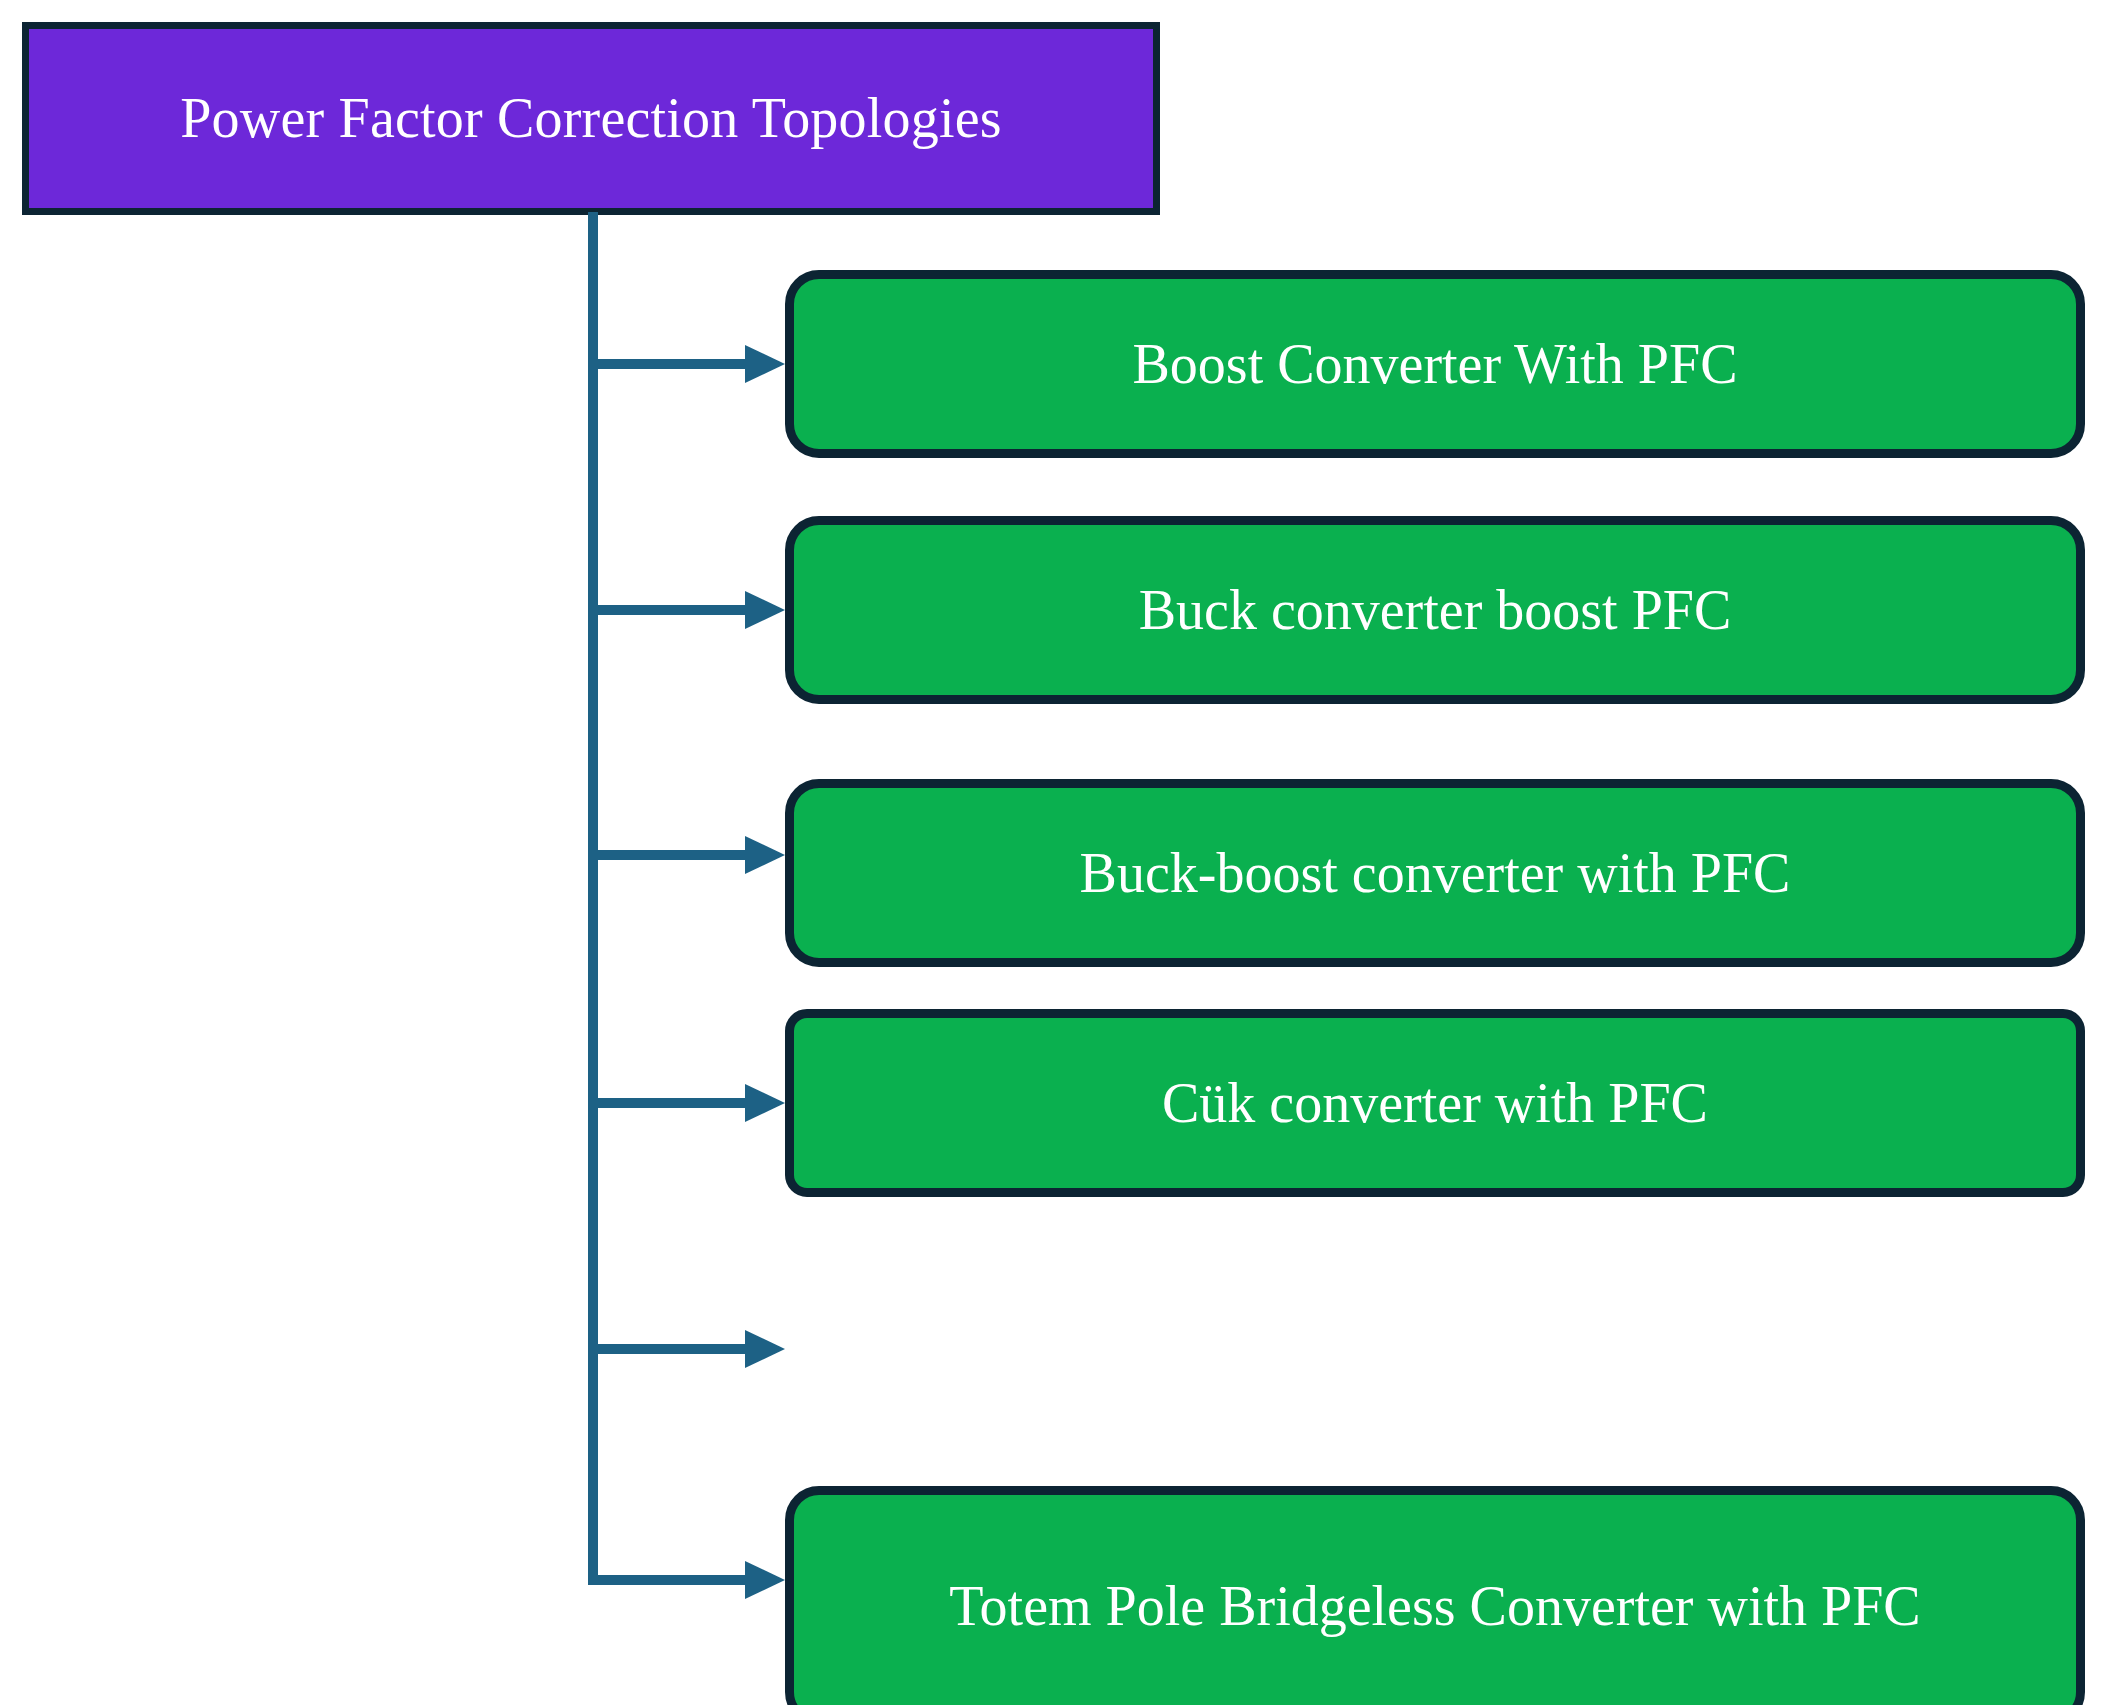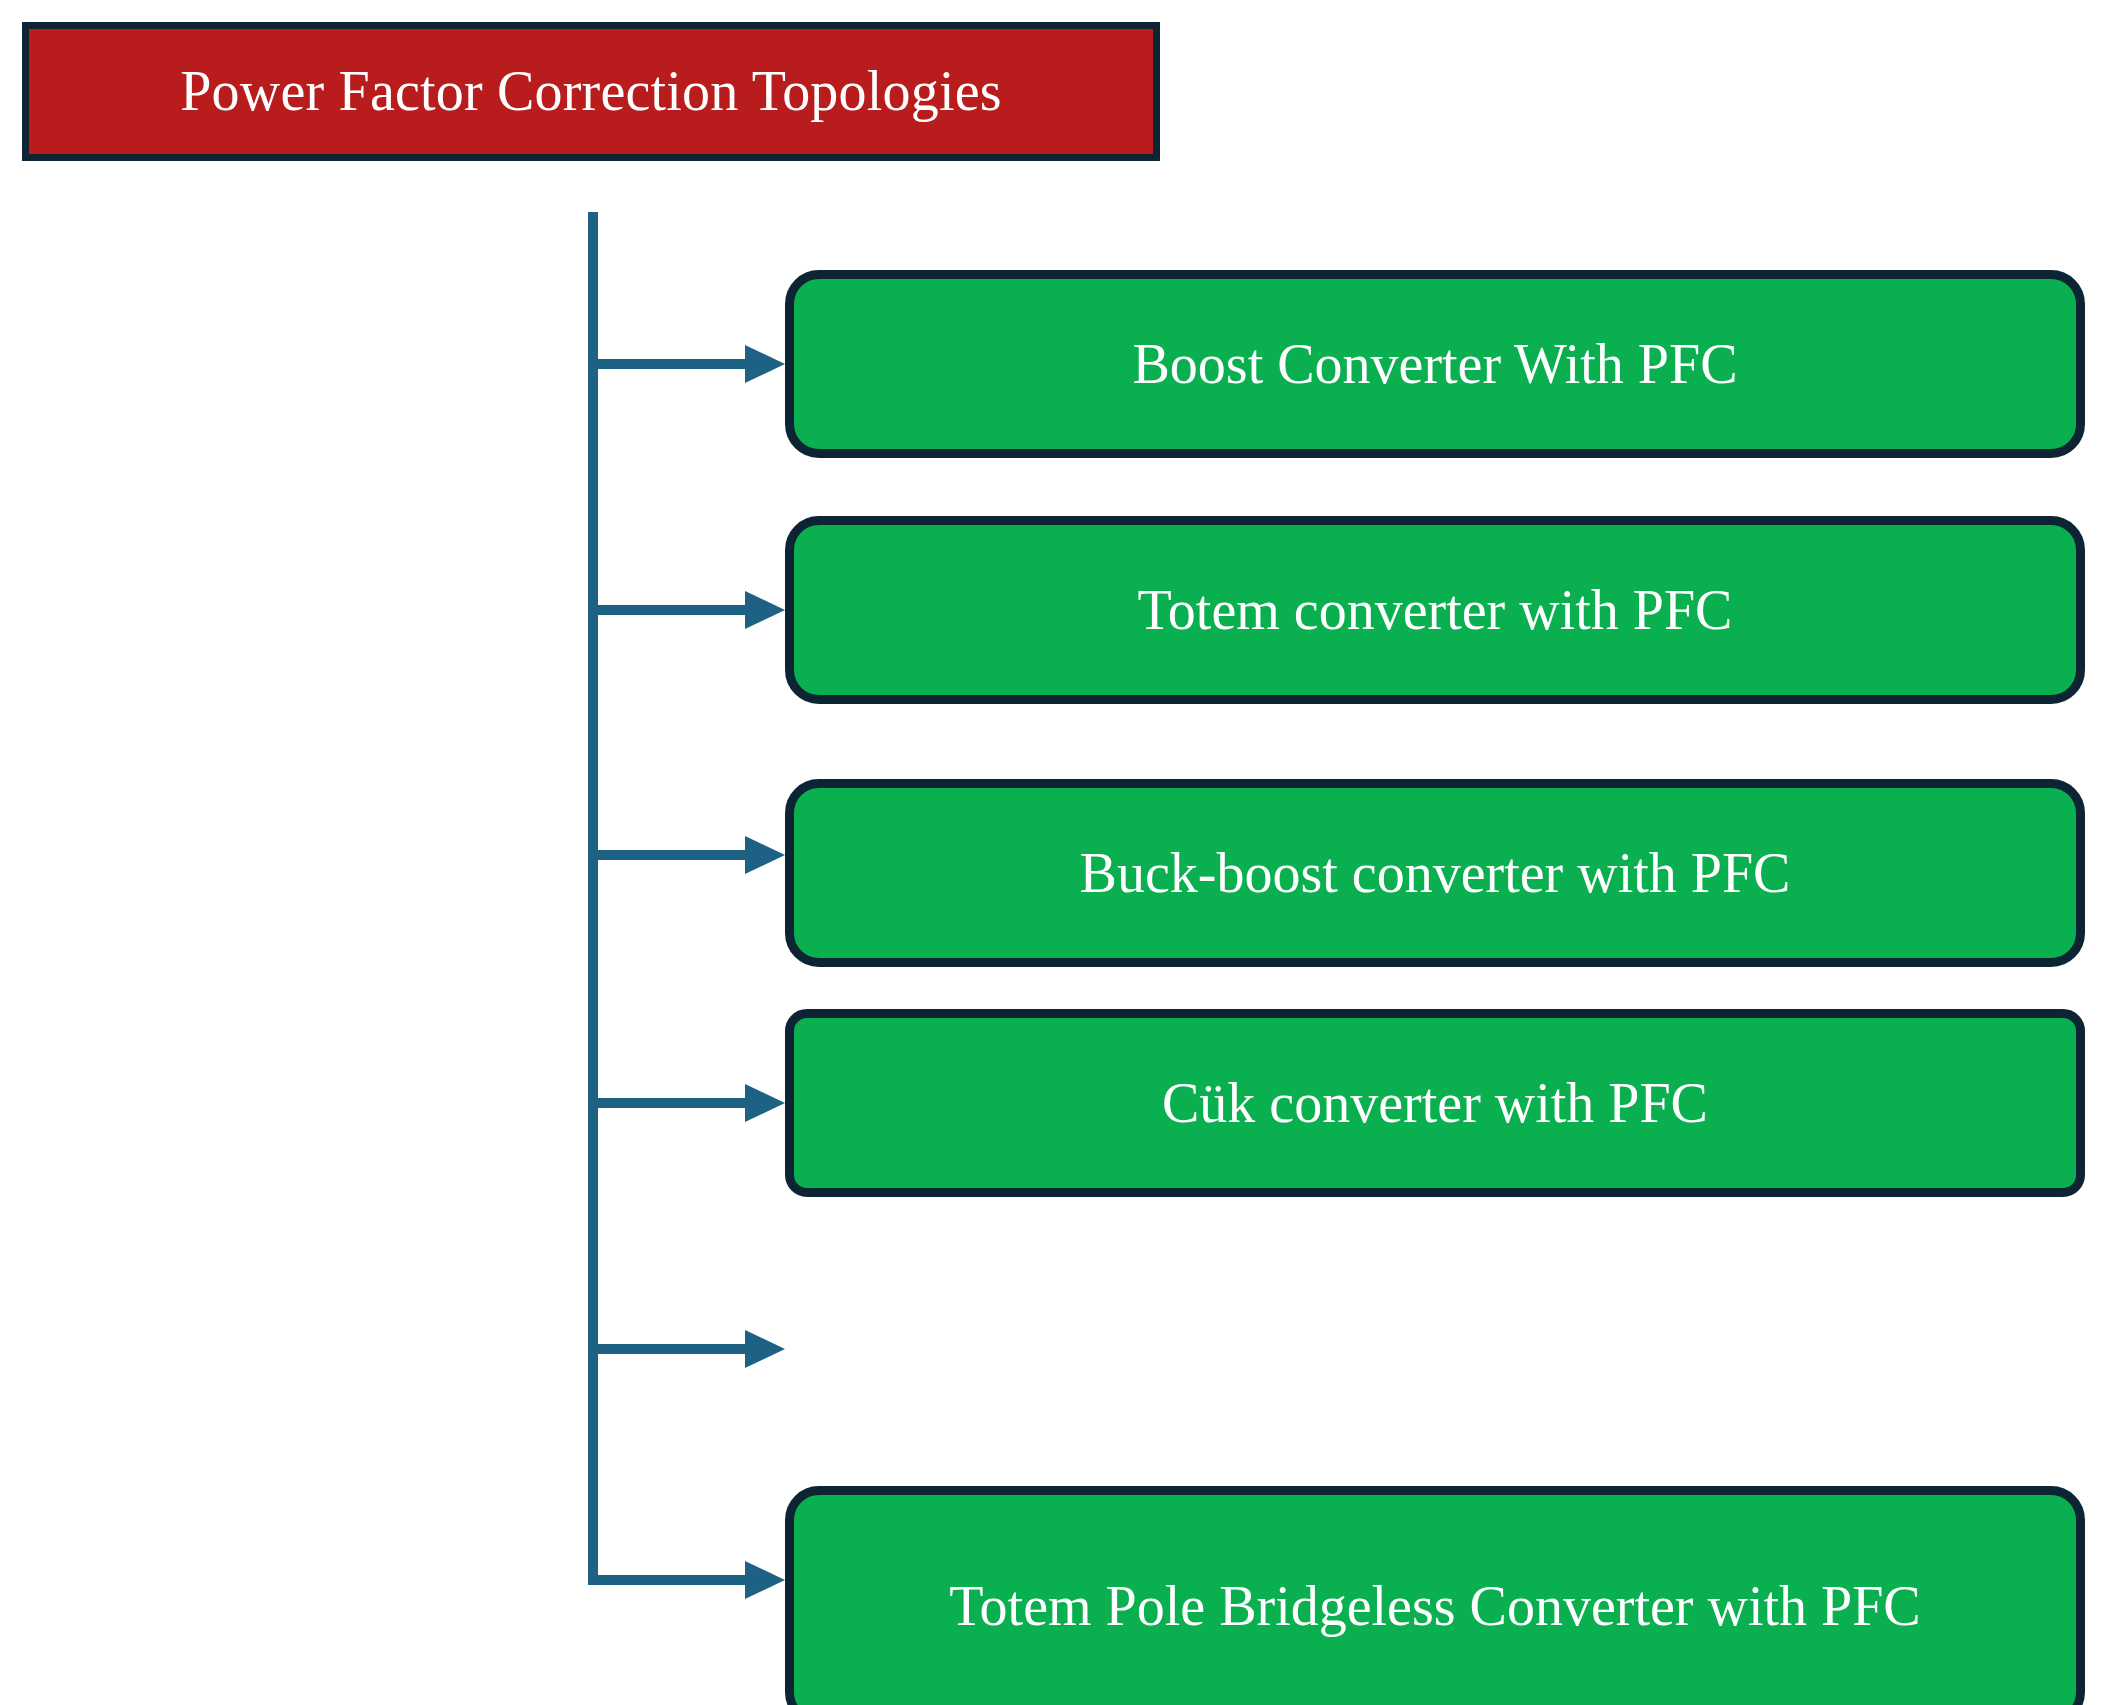--- a/index.html
+++ b/index.html
@@ -17,22 +17,22 @@
     background: #ffffff;
     overflow: hidden;
   }
 
   
   .root-node {
     position: absolute;
     left: 22px;
     top: 22px;
     width: 1138px;
-    height: 139px;
-    background: #b91c1c;
+    height: 193px;
+    background: #6d28d9;
     border: 7px solid #0c2433;
     box-sizing: border-box;
     display: flex;
     align-items: center;
     justify-content: center;
   }
   .root-label {
     color: #ffffff;
     font-size: 56px;
     line-height: 1.1;
@@ -127,21 +127,21 @@
   <div class="arrow" style="top:1575px; width:197px;">
     <div class="stem" style="width:160px;"></div>
     <div class="head" style="left:157px;"></div>
   </div>
 
   <div class="leaf-node" style="top:270px; height:188px;">
     <span class="leaf-label">Boost Converter With PFC</span>
   </div>
 
   <div class="leaf-node" style="top:516px; height:188px;">
-    <span class="leaf-label">Totem converter with PFC</span>
+    <span class="leaf-label">Buck converter boost PFC</span>
   </div>
 
   <div class="leaf-node" style="top:779px; height:188px;">
     <span class="leaf-label">Buck-boost converter with PFC</span>
   </div>
 
   <div class="leaf-node" style="top:1009px; height:188px;border-radius:22px;">
     <span class="leaf-label">Cük converter with PFC</span>
   </div>
 

